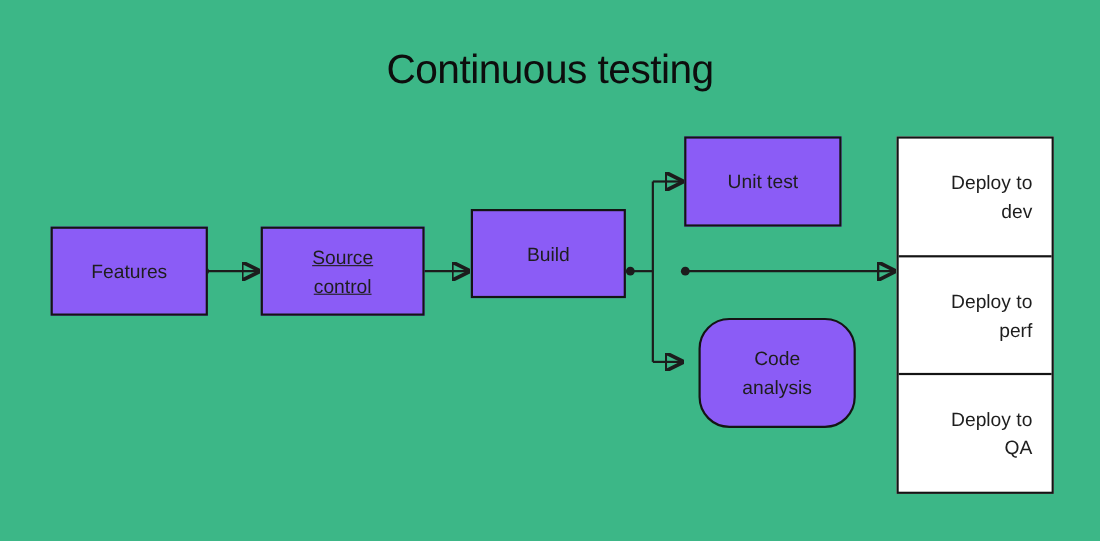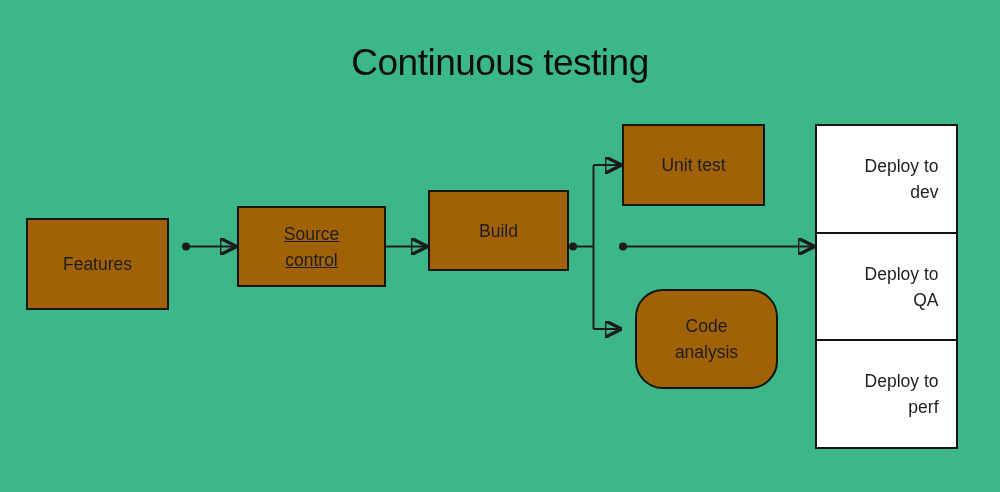--- a/index.html
+++ b/index.html
@@ -18,32 +18,32 @@
     left: 0;
     width: 1000px;
     text-align: center;
     font-size: 37px;
     font-weight: 400;
     letter-spacing: -0.5px;
     color: #0d0d0d;
   }
   .node {
     position: absolute;
-    background: #a16207;
+    background: #8b5cf6;
     border: 2px solid #141414;
     display: flex;
     align-items: center;
     justify-content: center;
     color: #1e1e1e;
     font-size: 17.5px;
     line-height: 26px;
     text-align: center;
   }
   .node .label { display: inline-block; max-width: 104px; }
-  #node-features       { left: 26px;  top: 206px; width: 143px; height: 92px; margin-top: 12px; }
+  #node-features       { left: 46px;  top: 206px; width: 143px; height: 81px; }
   #node-source-control { left: 237px; top: 206px; width: 149px; height: 81px; text-decoration: underline; }
   #node-build          { left: 428px; top: 190px; width: 141px; height: 81px; }
   #node-unit-test      { left: 622px; top: 124px; width: 143px; height: 82px; }
   #node-code-analysis  { left: 635px; top: 289px; width: 143px; height: 100px; border-radius: 28px; }
   .deploy-stack {
     position: absolute;
     left: 815px; top: 124px; width: 143px; height: 325px;
     background: #ffffff;
     border: 2px solid #141414;
     display: flex;
@@ -118,18 +118,18 @@
 
 <div class="node" id="node-code-analysis">
   <span class="label">Code analysis</span>
 </div>
 
 <div class="deploy-stack">
   <div class="deploy-cell">
     <span class="label">Deploy to dev</span>
   </div>
   <div class="deploy-cell">
-    <span class="label">Deploy to QA</span>
+    <span class="label">Deploy to perf</span>
   </div>
   <div class="deploy-cell">
-    <span class="label">Deploy to perf</span>
+    <span class="label">Deploy to QA</span>
   </div>
 </div>
 
 </body></html>

